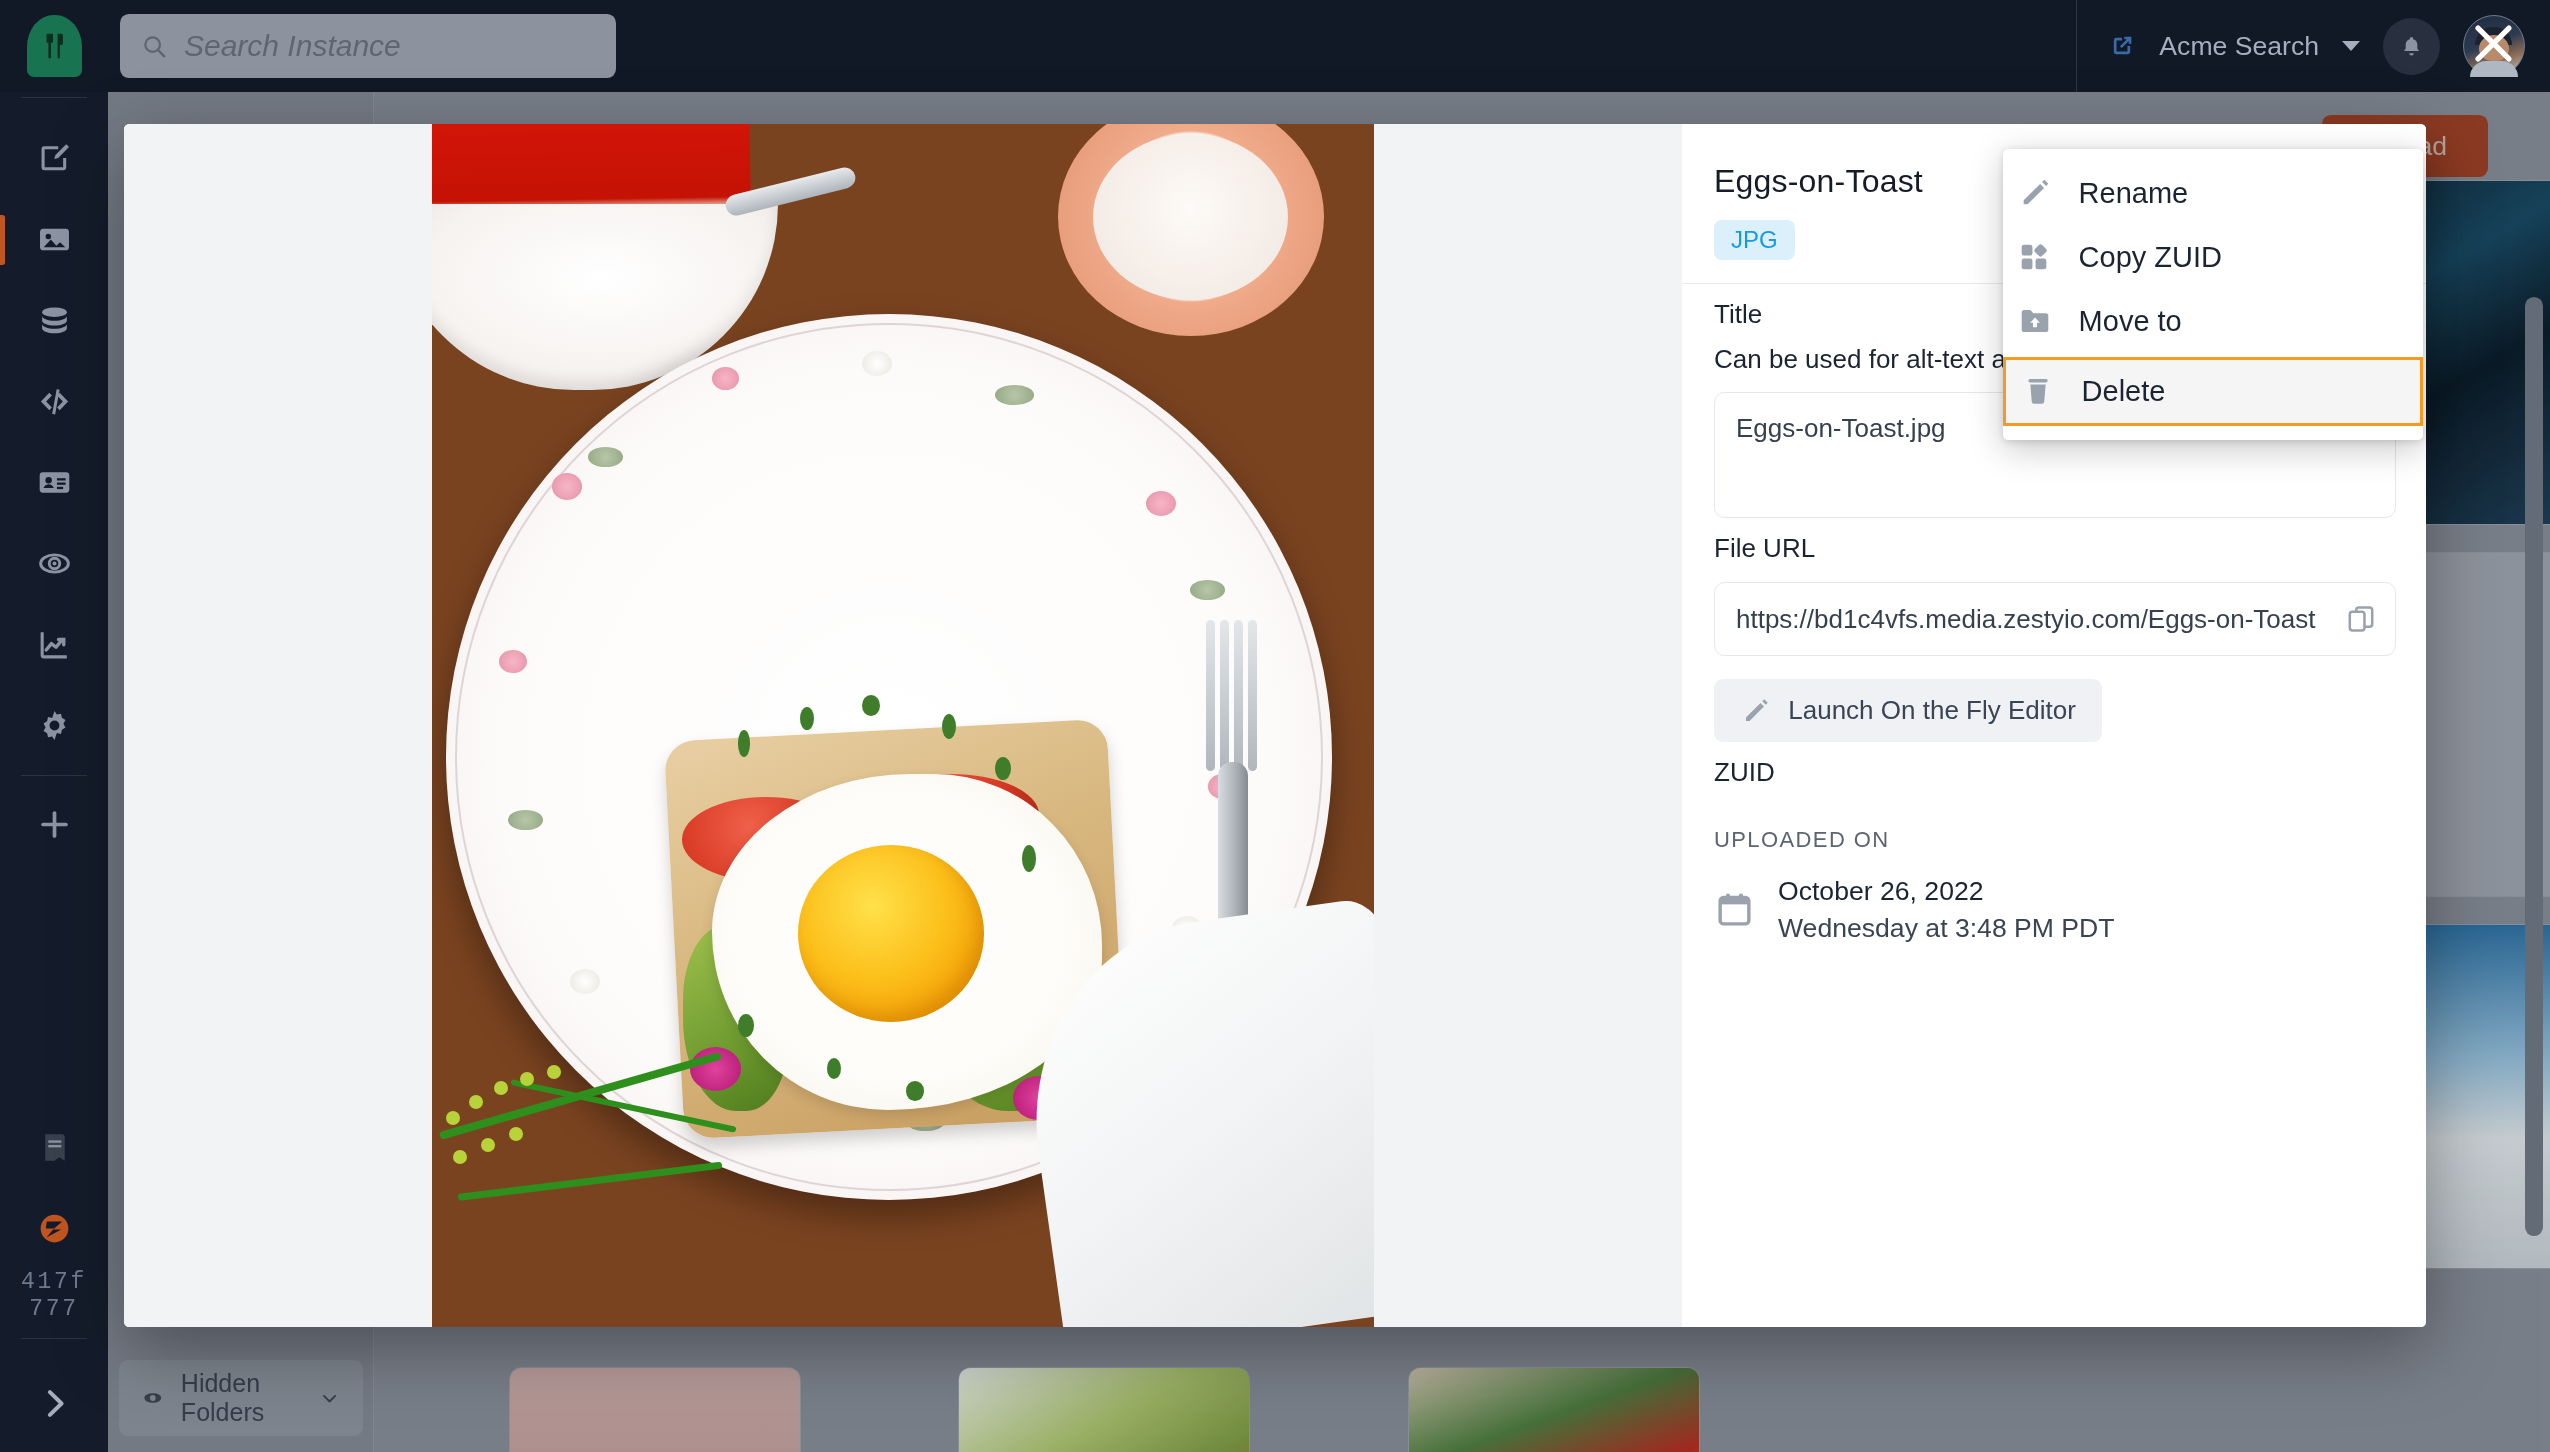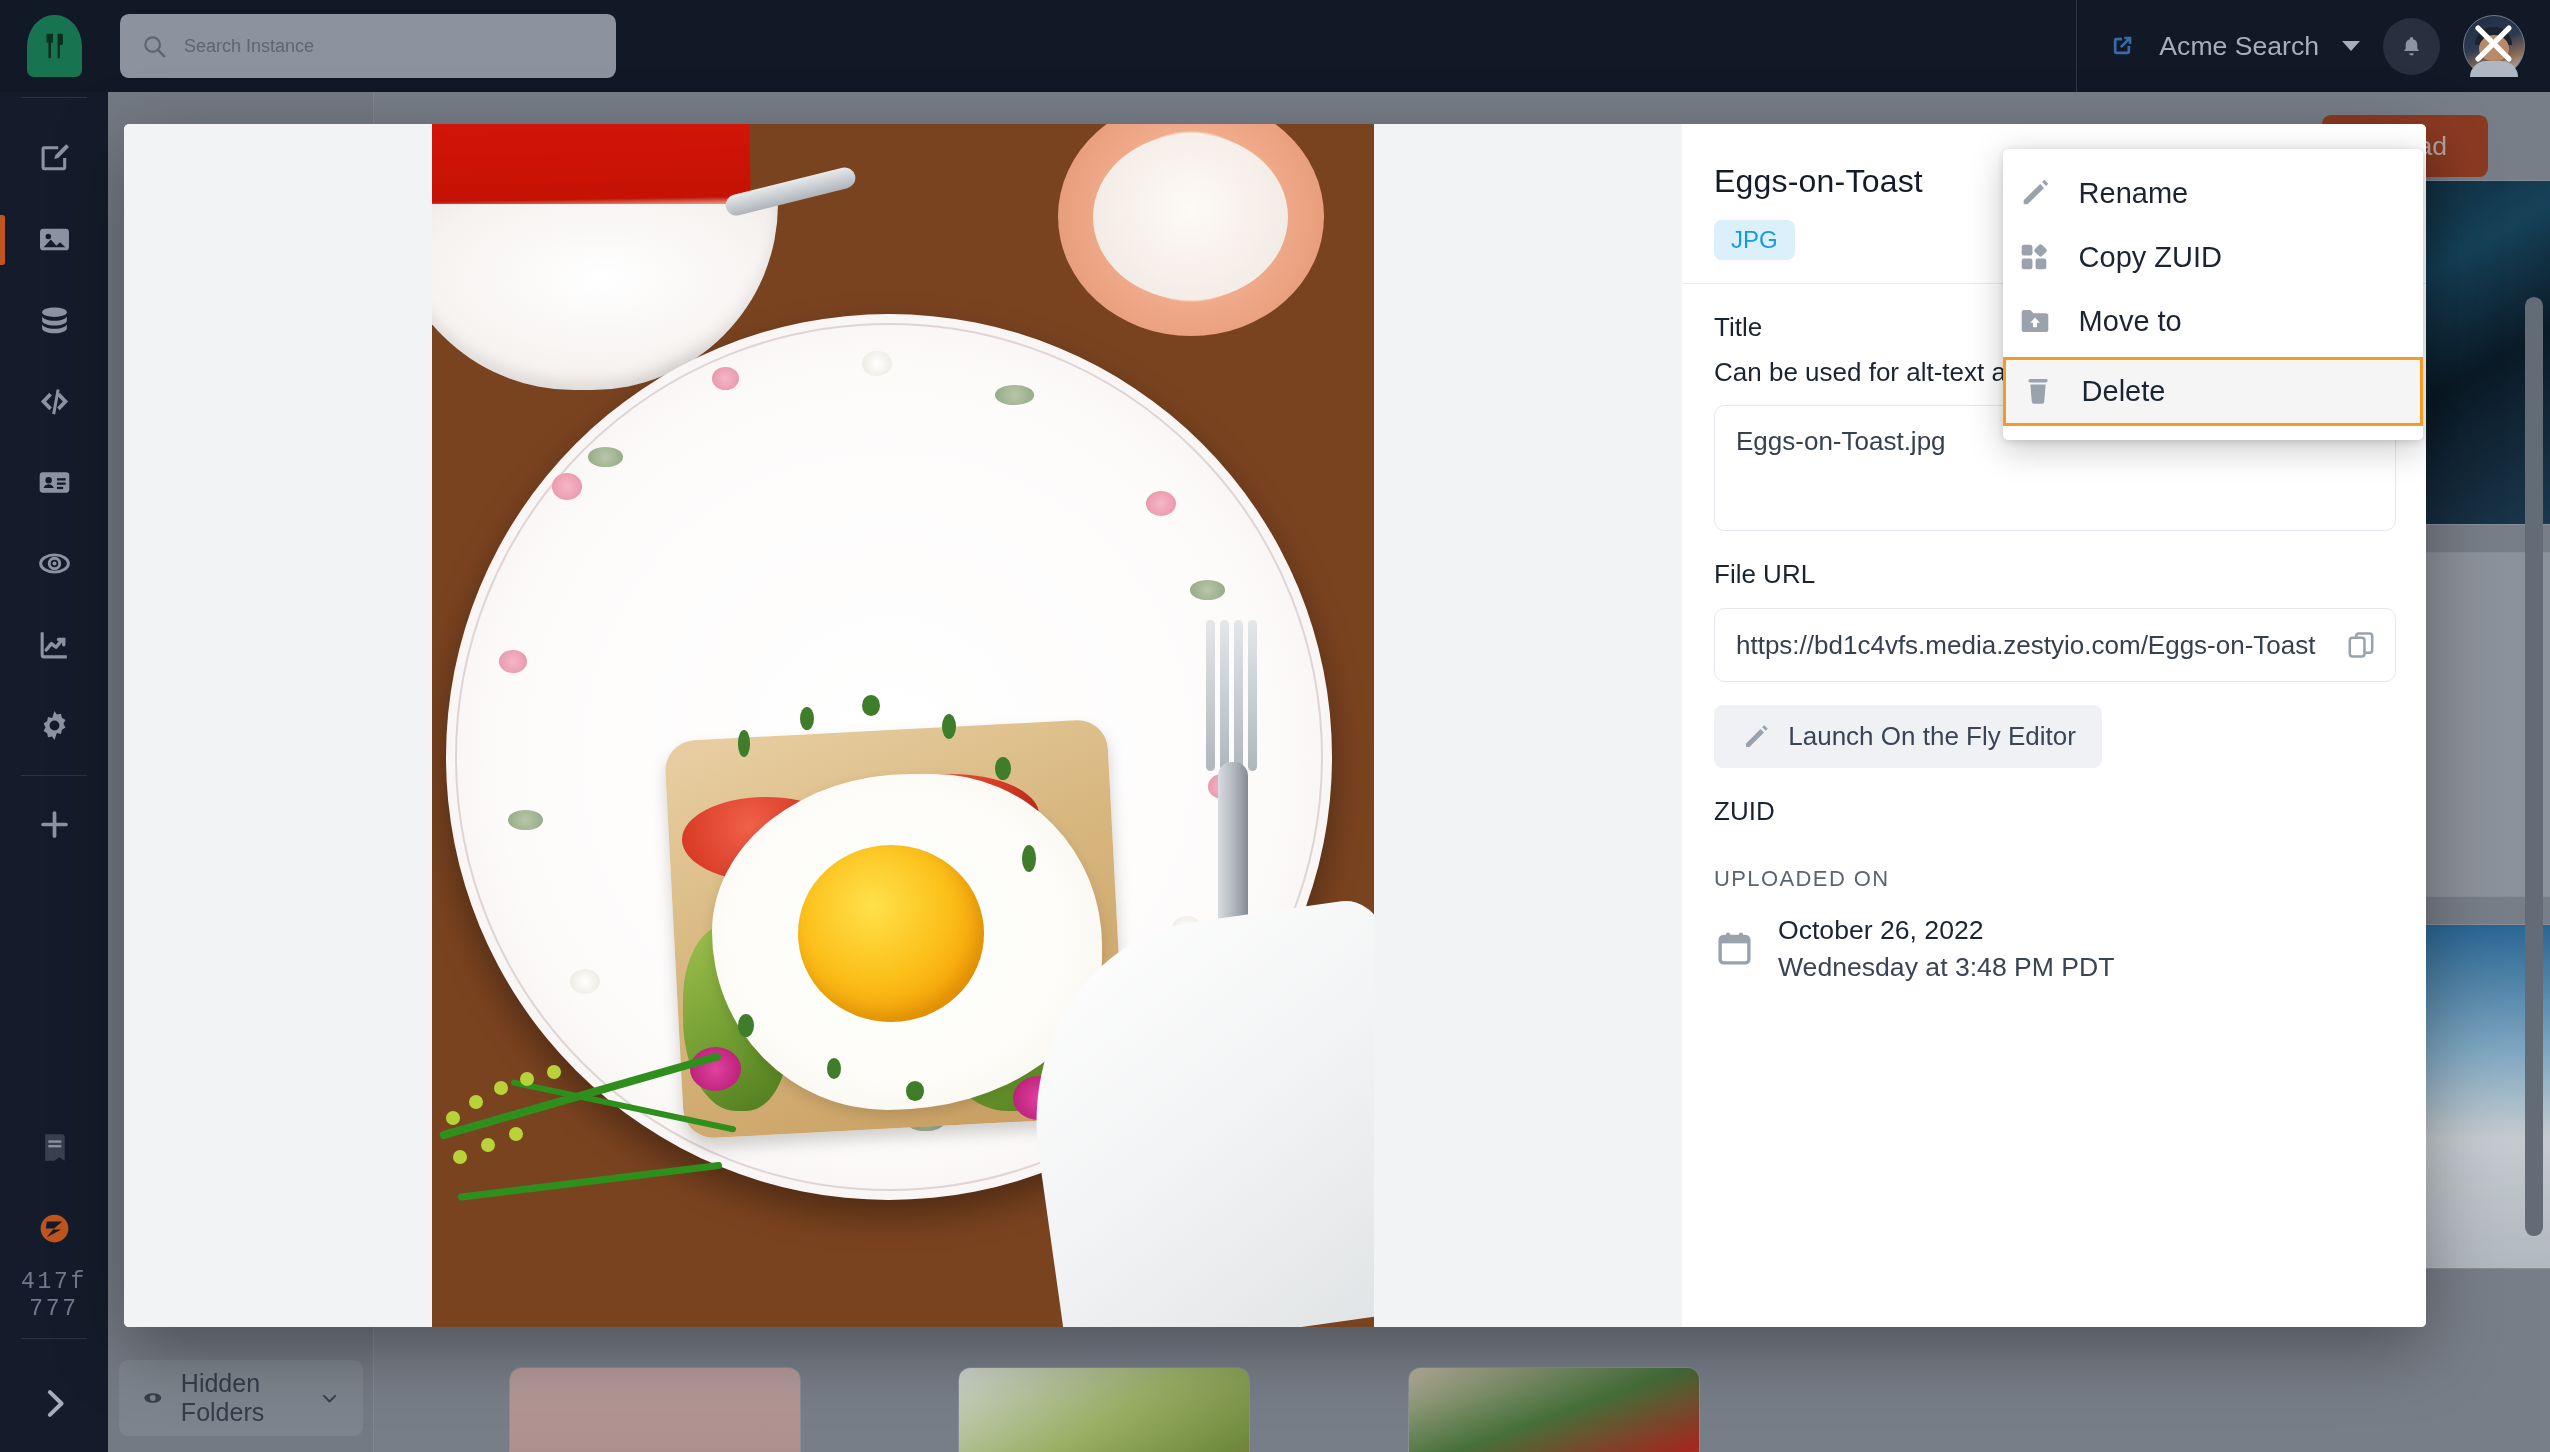--- a/index.html
+++ b/index.html
@@ -26,21 +26,21 @@
     border-radius: 26.6px 26.6px 7px 7px / 32px 32px 7px 7px;
     display: flex; align-items: center; justify-content: center;
     position: relative;
   }
   .logo svg { width: 26.6px; height: 32px; }
   .search-box {
     width: 496px; height: 64px; margin-left: 12.4px;
     background: #8C929E; border-radius: 8.9px;
     display: flex; align-items: center; padding: 0 21px; gap: 16px;
   }
-  .search-box .ph { color: #5F6672; font-size: 18px; }
+  .search-box .ph { color: #5F6672; font-size: 30px; font-style: italic; }
   .search-icn { width: 26.6px; height: 26.6px; flex: none; }
 
   
   .tab {
     position: absolute; left: 615px; top: 16px; width: 285px; height: 76px;
     background: #8C929E; border-radius: 12.4px 12.4px 0 0;
     display: flex; align-items: center; padding: 0 19.5px; gap: 12.4px;
   }
   .tab-label { color: #1C2433; font-size: 26px; white-space: nowrap; }
   .tab-icn { width: 30px; height: 26.6px; flex: none; }
@@ -278,21 +278,21 @@
   .modal-right {
     width: 744px; height: 1203px; background: #FFFFFF; position: relative; padding: 39px 35px 0 32px;
   }
   .file-title { font-size: 32px; color: #151B28; letter-spacing: 0.2px; }
   .jpg-badge {
     display: inline-block; margin-top: 19.5px;
     background: #DCF0FB; color: #159AE4; font-size: 24px;
     padding: 6.2px 17px; border-radius: 8px;
   }
   .hr { height: 0.9px; background: #E8EAED; margin: 23px -35px 0 -32px; }
-  .field { margin-top: 28px; }
+  .field { margin-top: 15px; }
   .field-label { font-size: 26px; color: #1B2433; }
   .field-help { font-size: 26px; color: #1B2433; margin-top: 14px; }
   .textarea {
     margin-top: 17.7px; width: 682px; height: 126px;
     border: 0.9px solid #E4E7EB; border-radius: 10.6px;
     padding: 19.5px 21px; font-size: 26px; color: #36404F; background: #fff;
   }
   .input-row {
     margin-top: 17.7px; width: 682px; height: 74px;
     border: 0.9px solid #E4E7EB; border-radius: 10.6px;

